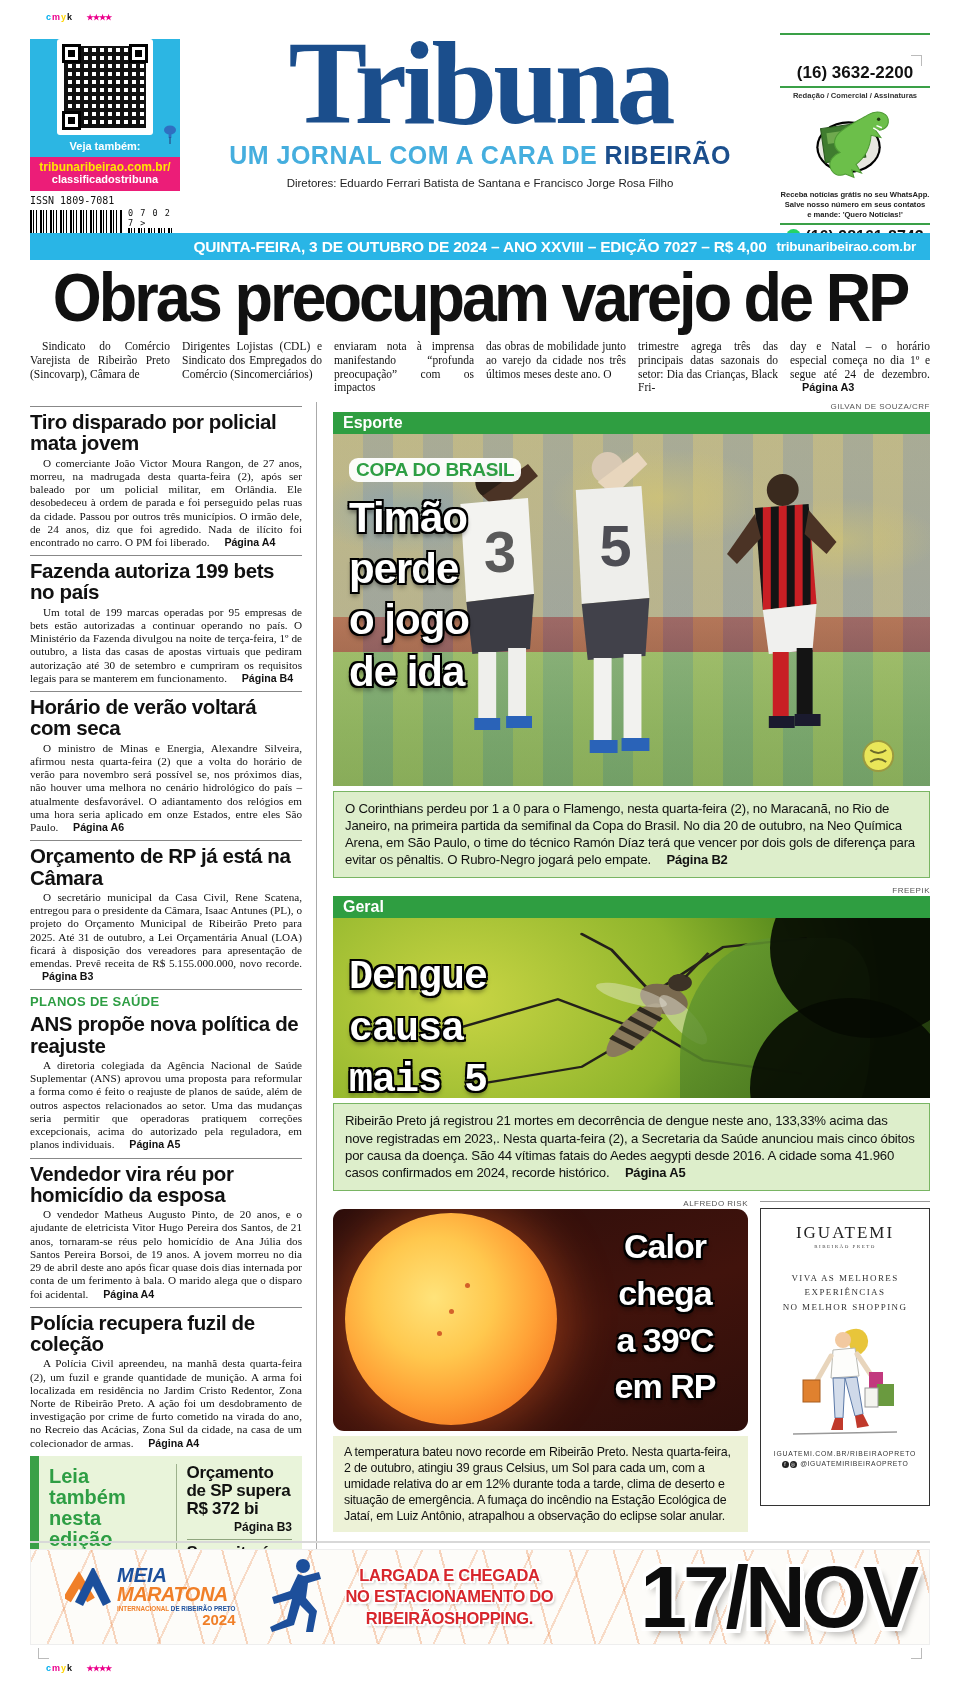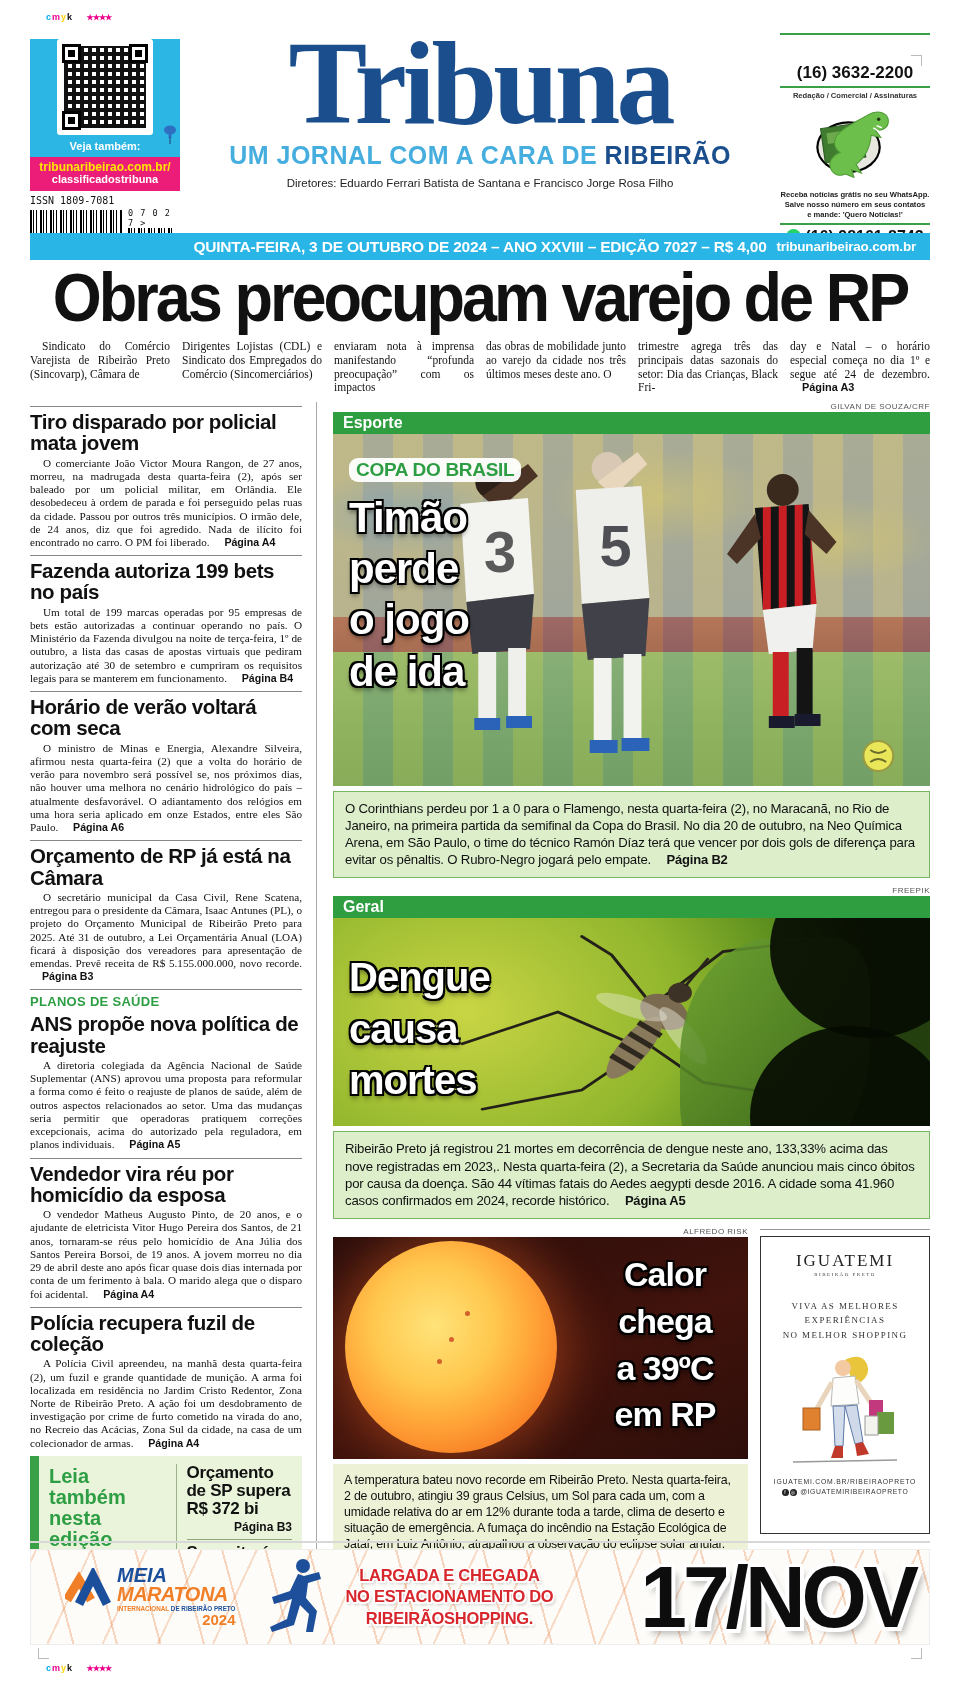--- a/index.html
+++ b/index.html
@@ -96,30 +96,30 @@
      linear-gradient(180deg,#b3ad86 0%,#a8a68f 52%,#a2483d 52%,#8e3a33 62%,#80b357 62%,#69a447 84%,#5f9a3e 100%);}
   .ov-kicker{position:absolute;left:16px;top:24px;background:rgba(255,255,255,.95);color:#2e9e44;
              font-weight:bold;font-size:19px;padding:1px 7px;letter-spacing:-0.3px;border-radius:9px;}
   .ov-hl{position:absolute;left:16px;top:58px;color:#fff;font-weight:bold;font-size:42px;line-height:1.22;
          letter-spacing:-1px;
          text-shadow:-2px -2px 0 #000,2px -2px 0 #000,-2px 2px 0 #000,2px 2px 0 #000,0 4px 5px rgba(0,0,0,.5);}
   .capbox{margin-top:5px;border:1.5px solid #79b563;background:#ddeecb;padding:8px 11px;
           font-size:13.2px;line-height:1.3;letter-spacing:-0.2px;}
   .capbox .pg{font-size:13px;}
   .blk{margin-top:8px;}
-  .ph-geral{height:208px;background:
+  .ph-geral{height:180px;background:
      radial-gradient(420px 300px at 22% 45%,#c9d544,#8fb52c 52%,#5d8f1f 78%,#33591498 100%),
-     linear-gradient(100deg,rgba(20,30,8,0) 55%,rgba(8,14,4,.9) 88%),#4c7d22;}
+     linear-gradient(100deg,rgba(20,30,8,0) 55%,rgba(8,14,4,.9) 88%),#4c7d22; font-family: Liberation Mono, monospace;}
   .leafshape{position:absolute;right:60px;top:20px;width:190px;height:240px;border-radius:50% 20% 55% 30%;
              background:linear-gradient(140deg,#6aa032,#3f6b1c 80%);opacity:.85;}
   .darkcorner{position:absolute;right:-40px;top:-60px;width:200px;height:180px;border-radius:50%;background:rgba(5,10,2,.9);}
   .darkcorner.b{top:auto;bottom:-80px;}
   .ov-hl.geral{top:34px;font-size:40px;line-height:1.28;}
   .row3{margin-top:8px;display:grid;grid-template-columns:1fr 170px;gap:12px;}
-  .ph-calor{height:222px;background:linear-gradient(160deg,#2b0d0b,#41130c 55%,#2e0e0a);}
+  .ph-calor{height:222px;background:linear-gradient(160deg,#2b0d0b,#41130c 55%,#2e0e0a);border-radius:11px;}
   .sun{position:absolute;left:12px;top:4px;width:212px;height:212px;border-radius:50%;
        background:radial-gradient(circle at 42% 40%,#ffe37a 0%,#ffc84e 34%,#ffa136 58%,#f4731f 84%,#d8491a 100%);
        box-shadow:0 0 46px 12px rgba(255,110,40,.35);}
   .sunspot{position:absolute;width:5px;height:5px;border-radius:50%;background:#c8441c;opacity:.8;}
   .calor-hl{position:absolute;right:8px;top:14px;width:150px;text-align:center;color:#fff;font-weight:bold;
             font-size:34px;line-height:1.38;letter-spacing:-1px;
             text-shadow:-2px -2px 0 #000,2px -2px 0 #000,-2px 2px 0 #000,2px 2px 0 #000,0 4px 5px rgba(0,0,0,.6);}
   .capbox.plain{border:0;background:#edf2d7;font-size:12.4px;}
   
   .ad-rule{border:0;border-top:1px solid #999;margin:2px 0 6px;}
@@ -415,20 +415,21 @@
               <rect x="306" y="178" width="28" height="6" fill="#2e281e"></rect>
               <circle cx="320" cy="80" r="12" fill="#3c3226"></circle>
               <line x1="320" y1="70" x2="320" y2="30" stroke="#2a241c" stroke-width="3"></line>
               <ellipse cx="352" cy="120" rx="40" ry="12" fill="rgba(240,240,228,0.45)" transform="rotate(22 352 120)"></ellipse>
               <ellipse cx="290" cy="122" rx="38" ry="11" fill="rgba(240,240,228,0.4)" transform="rotate(-14 290 122)"></ellipse>
             </g>
           </svg>
           <div class="ov-hl geral">
             <div>Dengue</div>
             <div>causa</div>
+            <div>mais 5</div>
             <div>mortes</div>
           </div>
         </div>
         <div class="capbox">
           <span>Ribeirão Preto já registrou 21 mortes em decorrência de dengue neste ano, 133,33% acima das nove registradas em 2023,. Nesta quarta-feira (2), a Secretaria da Saúde anunciou mais cinco óbitos por causa da doença. São 44 vítimas fatais do Aedes aegypti desde 2016. A cidade soma 41.960 casos confirmados em 2024, recorde histórico.</span>
           <b class="pg">Página A5</b>
         </div>
       </div>
 
       <div class="row3">

